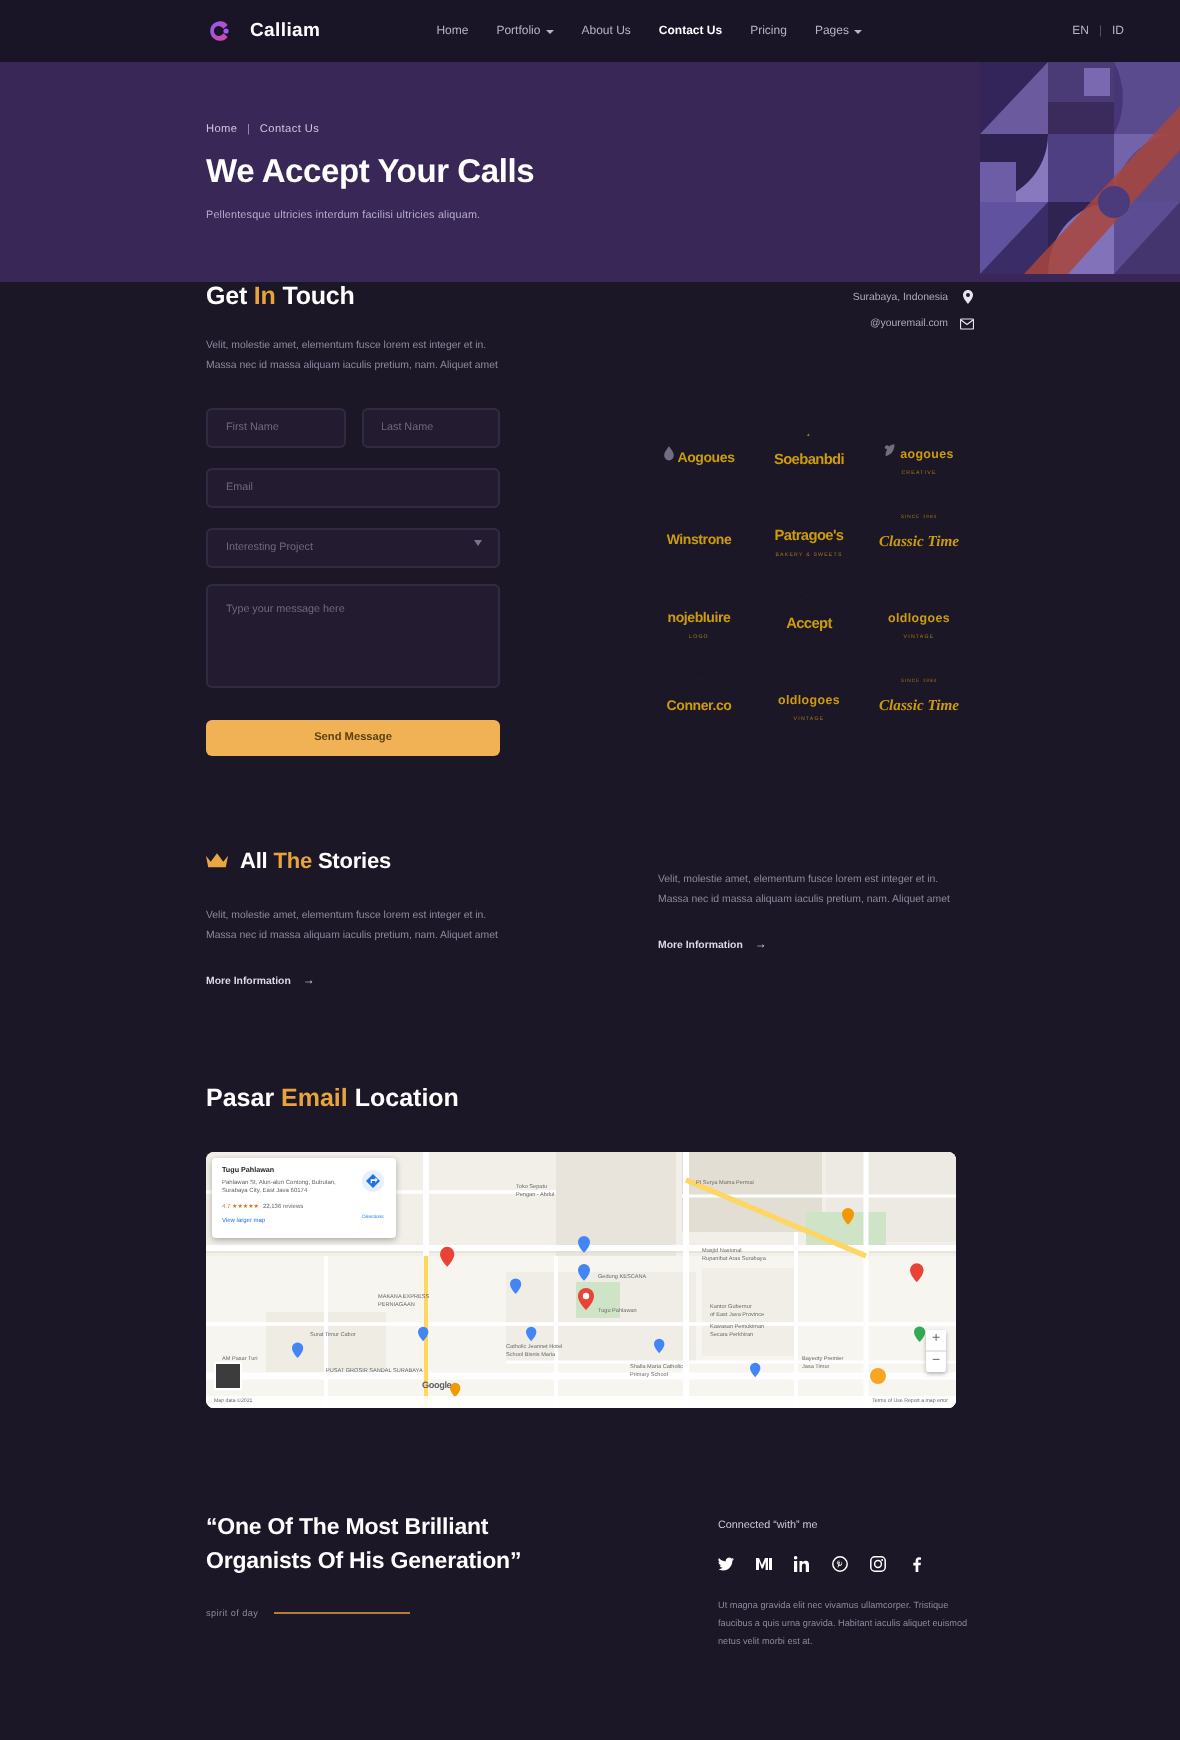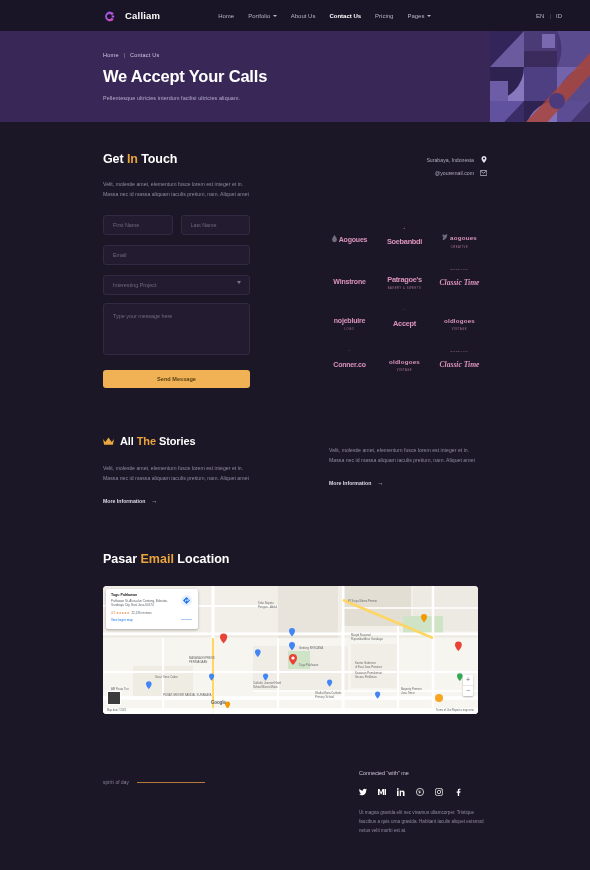--- a/index.html
+++ b/index.html
@@ -27,36 +27,36 @@
     display: flex; align-items: center; gap: 2.5px; cursor: pointer;
   }
   .nav-link.active { color: #ffffff; font-weight: bold; }
   .caret { width: 0; height: 0; border-left: 2px solid transparent; border-right: 2px solid transparent; border-top: 2.5px solid #b9b3c6; display:inline-block; }
   .lang { margin-left: auto; display: flex; align-items: center; gap: 5px; font-size: 6px; color: #b9b3c6; }
   .lang .sep { color: #5a5270; }
   .lang .opt { cursor: pointer; }
 
   
   .hero {
-    height: 91px; background: #382757;
+    height: 110px; background: #382757;
     position: relative; overflow: hidden;
     padding: 0 0 0 103px;
     display: flex; flex-direction: column; justify-content: center;
   }
   .breadcrumb { font-size: 5.6px; color: #cfc7e0; margin-bottom: 9px; letter-spacing: .2px; }
   .breadcrumb .sep { margin: 0 3px; color: #9c92b5; }
   .breadcrumb .crumb { cursor: pointer; }
   .hero-title { font-size: 16.5px; font-weight: bold; color: #fff; letter-spacing: -.2px; }
   .hero-sub { font-size: 5.4px; color: #b7aecd; margin-top: 9px; letter-spacing: .1px; }
   .hero-deco { position: absolute; right: 0; top: 0; width: 100px; height: 106px; }
 
   
   .wrap { padding: 0 103px; }
 
-  .sec-touch { padding-top: 30px; display: flex; }
+  .sec-touch { display: flex; }
   .touch-left { width: 150px; }
   .sec-title { font-size: 12.5px; font-weight: bold; color: #ffffff; letter-spacing: -.1px; }
   .sec-title .hl { color: #e8a33d; }
   .lorem { font-size: 5.2px; line-height: 1.85; color: #8f88a0; margin-top: 14px; width: 146px; }
 
   .contact-right { margin-left: auto; padding-top: 4px; }
   .contact-row { display: flex; align-items: center; justify-content: flex-end; gap: 6px; margin-bottom: 6px; }
   .contact-txt { font-size: 5.2px; color: #b0a9bf; }
   .cicon { width: 7px; height: 7px; display: flex; align-items: center; justify-content: center; color: #e8e4f0; }
 
@@ -86,21 +86,21 @@
     font-family: "Liberation Sans", sans-serif;
   }
 
   .logo-grid {
     margin-left: auto; width: 165px;
     display: grid; grid-template-columns: repeat(3, 1fr);
     grid-template-rows: repeat(4, 41px);
     align-items: center; justify-items: center;
     padding-top: 2px;
   }
-  .logo-cell { color: #f9a8d4; text-align: center; opacity: .85; }
+  .logo-cell { color: #eab308; text-align: center; opacity: .85; }
   .lg1 { font-size: 7px; font-weight: bold; letter-spacing: -.2px; }
   .lg2 { font-size: 7.4px; font-weight: bold; letter-spacing: -.3px; }
   .lg3 { font-size: 6.2px; font-weight: bold; letter-spacing: .2px; }
   .lg-serif { font-family: "Liberation Serif", serif; font-style: italic; font-size: 7.6px; font-weight: bold; }
   .lg-sub { font-size: 2.6px; letter-spacing: .6px; display: block; margin-top: 1px; opacity: .75; }
   .lg-top { font-size: 2.4px; letter-spacing: .5px; display: block; margin-bottom: 0px; opacity: .7; }
   .lg-ico { display:inline-block; vertical-align: middle; margin-right: 2px; }
 
   
   .sec-info { display: flex; padding-top: 44px; gap: 76px; }
@@ -486,20 +486,21 @@
 
         <div class="map-attr">
           <span>Map data ©2021</span>
           <span class="right">Terms of Use  Report a map error</span>
         </div>
       </div>
     </div>
 
     <div class="sec-quote">
       <div class="quote-left">
+        <div class="quote-txt">“One Of The Most Brilliant Organists Of His Generation”</div>
         <div class="quote-meta">
           <span class="qm-label">spirit of day</span>
           <span class="qm-line"></span>
         </div>
       </div>
 
       <div class="connect">
         <div class="cn-title">Connected “with” me</div>
         <div class="socials">
           <span class="soc">

